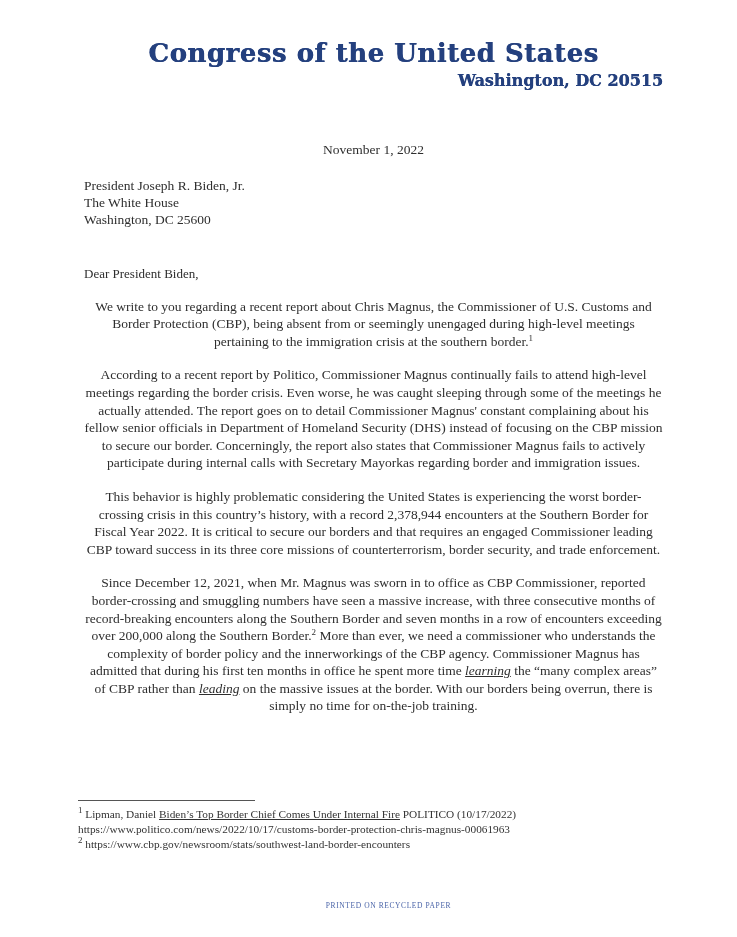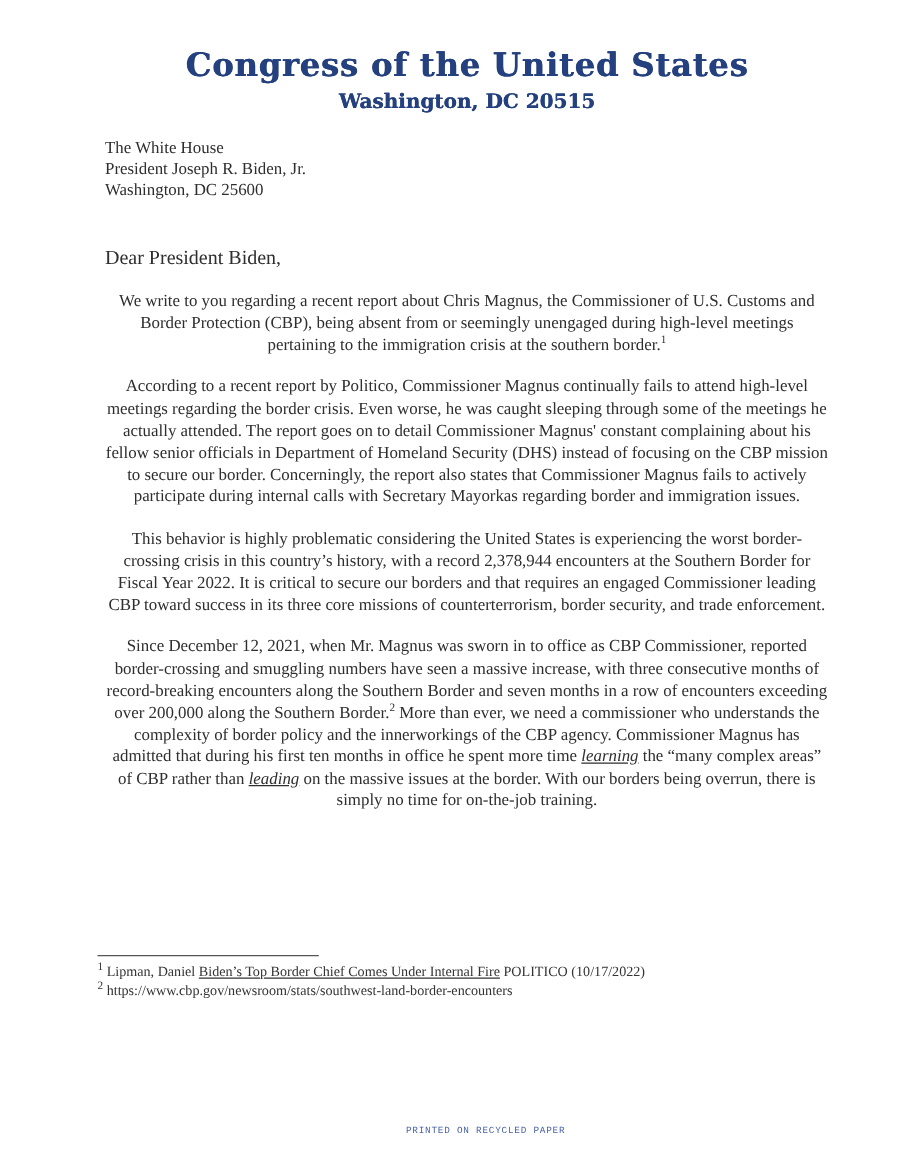--- a/index.html
+++ b/index.html
@@ -28,110 +28,113 @@
     font-weight: bold;
     letter-spacing: 0.5px;
     text-shadow: 0.4px 0 0 #24407e;
   }
   .letterhead-city {
     font-family: "DejaVu Serif", serif;
     font-size: 16px;
     font-weight: bold;
     margin-top: 3px;
     text-shadow: 0.3px 0 0 #24407e;
+    text-align: right;
   }
   
   .date-line {
     text-align: center;
     margin-top: 52px;
     font-size: 13.5px;
   }
   
   .recipient {
     margin-top: 19px;
     font-size: 13.5px;
     line-height: 17.2px;
   }
   
   .salutation {
     margin-top: 37px;
-    font-size: 16px;
+    font-size: 13px;
   }
   .para {
     margin-top: 16px;
     font-size: 13.5px;
     line-height: 17.6px;
     text-align: center;
   }
   .para sup, .fn sup {
     font-size: 9px;
     line-height: 0;
     vertical-align: super;
   }
   .em { font-style: italic; text-decoration: underline; }
   
   .footnotes {
     position: absolute;
     left: 78px;
-    top: 764px;
+    top: 800px;
     width: 600px;
     font-size: 11.3px;
     line-height: 14.8px;
     color: #333333;
   }
   .fn-rule {
     width: 177px;
     border-top: 1.5px solid #555555;
     margin-bottom: 6px;
   }
   .fn-title { text-decoration: underline; }
   
   .footer {
     position: absolute;
     left: 0;
     right: 0;
     top: 901px;
     text-align: center;
-    font-family: Liberation Mono, monospace;
+    font-family: Liberation Serif, serif;
     font-size: 7.5px;
     letter-spacing: 0.6px;
     color: #4a64a8;
     padding-left: 40px;
   }
 </style>
 </head>
 <body>
 
 <div class="page">
   <div class="content">
 
     <div class="letterhead">
       <div class="letterhead-org">Congress of the United States</div>
       <div class="letterhead-city">Washington, DC 20515</div>
     </div>
 
+    <div class="date-line">November 1, 2022</div>
 
     <div class="recipient">
+      <div>President Joseph R. Biden, Jr.</div>
       <div>The White House</div>
-      <div>President Joseph R. Biden, Jr.</div>
       <div>Washington, DC 25600</div>
     </div>
 
     <div class="salutation">Dear President Biden,</div>
 
     <p class="para"><span>We write to you regarding a recent report about Chris Magnus, the Commissioner of U.S. Customs and Border Protection (CBP), being absent from or seemingly unengaged during high-level meetings pertaining to the immigration crisis at the southern border.</span><sup>1</sup></p>
 
     <p class="para"><span>According to a recent report by Politico, Commissioner Magnus continually fails to attend high-level meetings regarding the border crisis. Even worse, he was caught sleeping through some of the meetings he actually attended. The report goes on to detail Commissioner Magnus' constant complaining about his fellow senior officials in Department of Homeland Security (DHS) instead of focusing on the CBP mission to secure our border. Concerningly, the report also states that Commissioner Magnus fails to actively participate during internal calls with Secretary Mayorkas regarding border and immigration issues.</span></p>
 
     <p class="para"><span>This behavior is highly problematic considering the United States is experiencing the worst border-crossing crisis in this country’s history, with a record 2,378,944 encounters at the Southern Border for Fiscal Year 2022. It is critical to secure our borders and that requires an engaged Commissioner leading CBP toward success in its three core missions of counterterrorism, border security, and trade enforcement.</span></p>
 
     <p class="para"><span>Since December 12, 2021, when Mr. Magnus was sworn in to office as CBP Commissioner, reported border-crossing and smuggling numbers have seen a massive increase, with three consecutive months of record-breaking encounters along the Southern Border and seven months in a row of encounters exceeding over 200,000 along the Southern Border.</span><sup>2</sup><span> More than ever, we need a commissioner who understands the complexity of border policy and the innerworkings of the CBP agency. Commissioner Magnus has admitted that during his first ten months in office he spent more time </span><span class="em">learning</span><span> the “many complex areas” of CBP rather than </span><span class="em">leading</span><span> on the massive issues at the border. With our borders being overrun, there is simply no time for on-the-job training.</span></p>
 
   </div>
 
   <div class="footnotes">
     <div class="fn-rule"></div>
     <div class="fn"><sup>1</sup><span> Lipman, Daniel </span><span class="fn-title">Biden’s Top Border Chief Comes Under Internal Fire</span><span> POLITICO (10/17/2022)</span></div>
+    <div class="fn">https://www.politico.com/news/2022/10/17/customs-border-protection-chris-magnus-00061963</div>
     <div class="fn"><sup>2</sup><span> https://www.cbp.gov/newsroom/stats/southwest-land-border-encounters</span></div>
   </div>
 
   <div class="footer">PRINTED ON RECYCLED PAPER</div>
 </div>
 
 </body></html>

